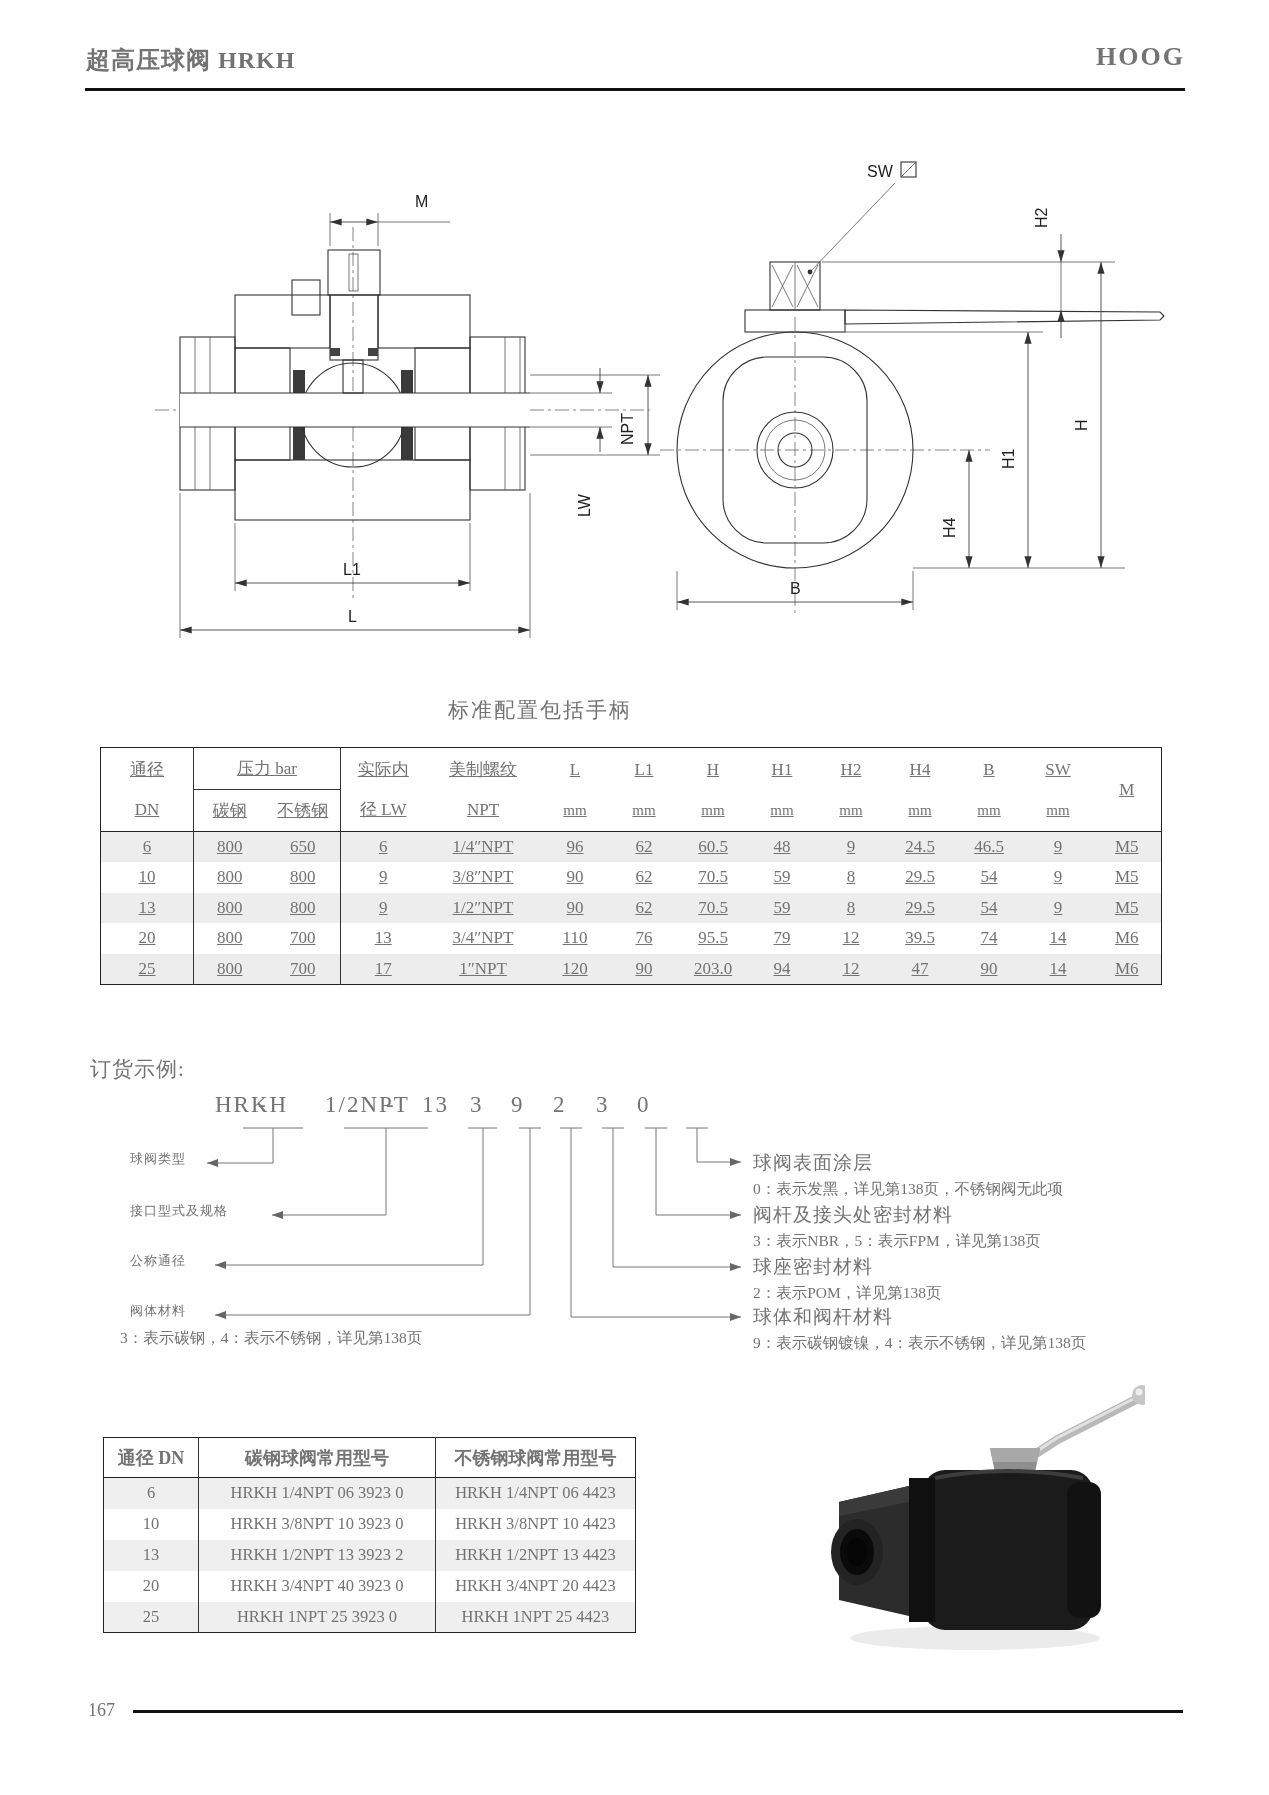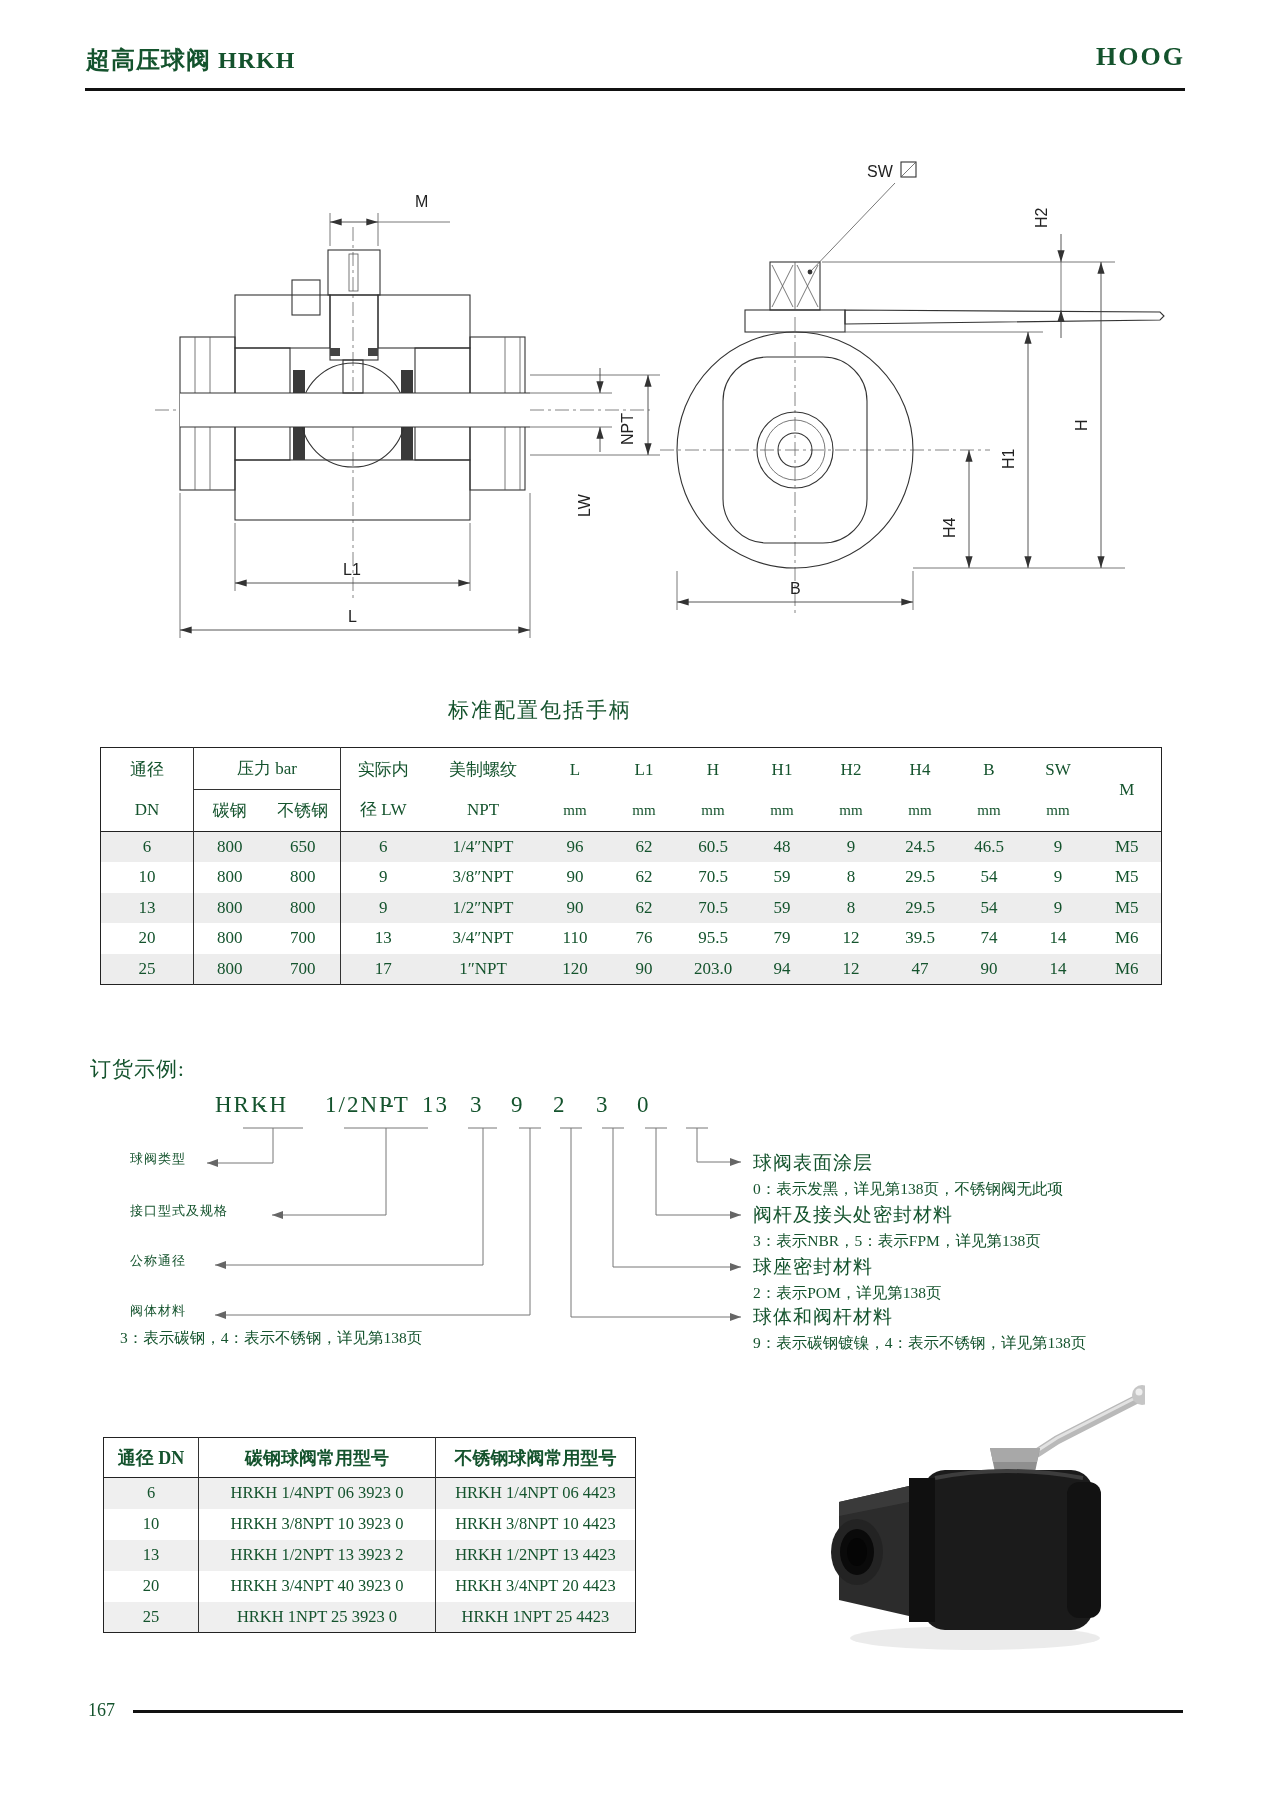--- a/index.html
+++ b/index.html
@@ -1,27 +1,27 @@
 <!DOCTYPE html>
 <html><head>
 <meta charset="utf-8">
 <style>
   html,body{margin:0;padding:0;background:#fff;}
   .page{position:relative;width:1269px;height:1795px;background:#ffffff;overflow:hidden;
-        font-family:"Liberation Serif","DejaVu Serif",serif;color:#14532d;}
+        font-family:"Liberation Serif","DejaVu Serif",serif;color:#737373;}
   
   .hdr-title{position:absolute;left:86px;top:44px;font-size:24px;font-weight:bold;letter-spacing:1px;}
   .hdr-brand{position:absolute;right:84px;top:42px;font-size:26px;font-weight:bold;letter-spacing:2px;}
   .hdr-rule{position:absolute;left:85px;top:88px;width:1100px;height:3px;background:#111;}
   
   .drawing{position:absolute;left:85px;top:105px;width:1100px;height:555px;}
   .caption{position:absolute;left:385px;top:696px;width:310px;text-align:center;font-size:21px;letter-spacing:2px;}
   
   #dim-table{position:absolute;left:100px;top:747px;width:1061px;border-collapse:collapse;
-             font-size:17px;table-layout:fixed;border:1.6px solid #222;}
+             font-size:17px;table-layout:fixed;border:1.6px solid #222;text-decoration:underline;}
   #dim-table th{font-weight:normal;text-align:center;vertical-align:middle;padding:0;}
   #dim-table thead tr{height:42px;}
   #dim-table thead{border-bottom:1.4px solid #222;}
   #dim-table .b-r{border-right:1px solid #333;}
   #dim-table .b-b{border-bottom:1px solid #333;}
   #dim-table .two div{line-height:40px;}
   #dim-table .unit{font-size:15px;}
   #dim-table tbody tr{height:30.5px;}
   #dim-table tbody tr:nth-child(odd){background:#ededed;}
   #dim-table tbody td{text-align:center;}

